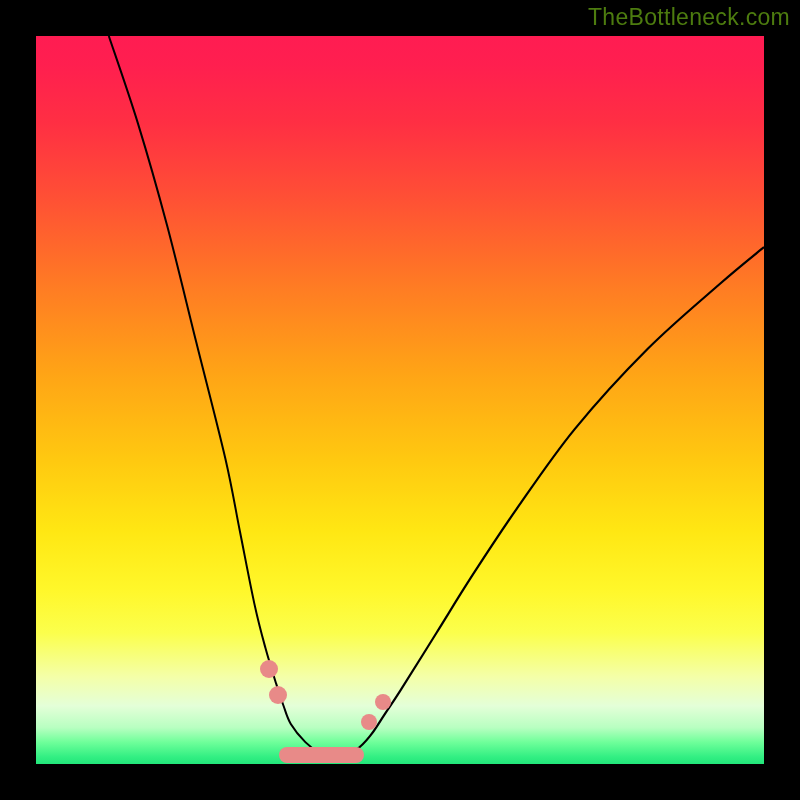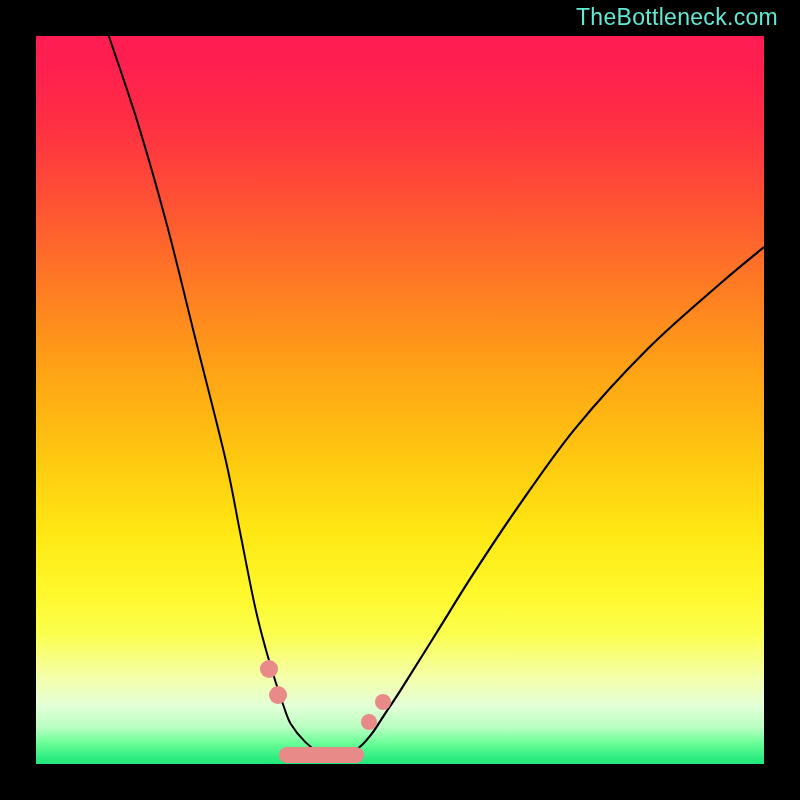--- a/index.html
+++ b/index.html
@@ -40,22 +40,22 @@
       #b8ffc1 95%,
       #6fff9a 97%,
       #33ef83 99%,
       #22e67a 100%
     );
     overflow: hidden;
   }
   .watermark {
     position: absolute;
     top: 4px;
-    right: 22px;
-    color: #5eead4;
+    right: 10px;
+    color: #4d7c0f;
     font-size: 23px;
     letter-spacing: 0.3px;
     z-index: 20;
   }
   svg.curves {
     position: absolute;
     left: 0;
     top: 0;
     width: 728px;
     height: 728px;

